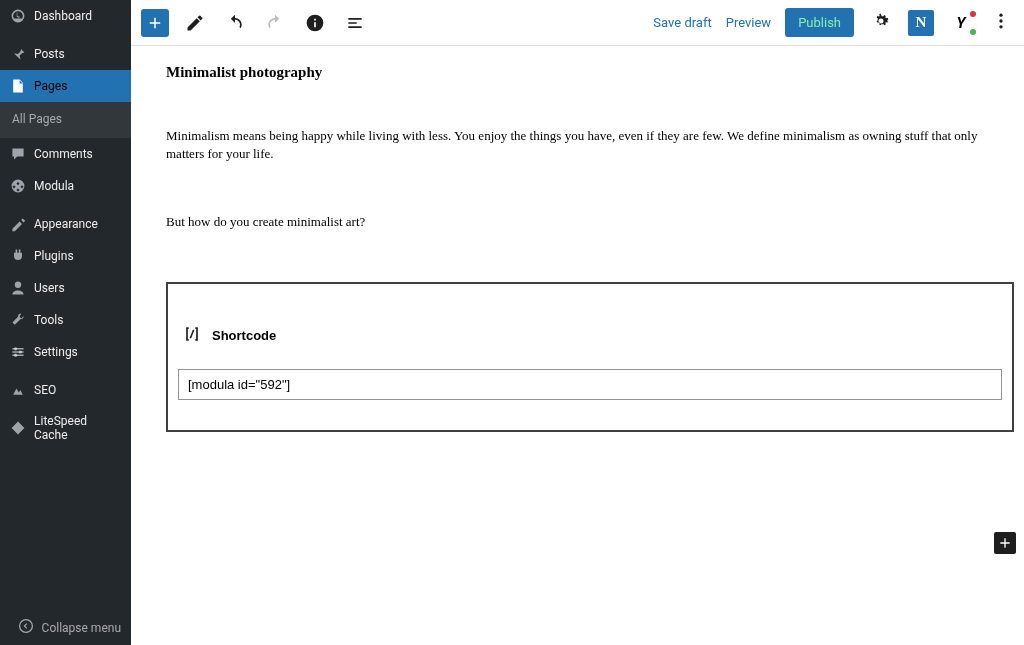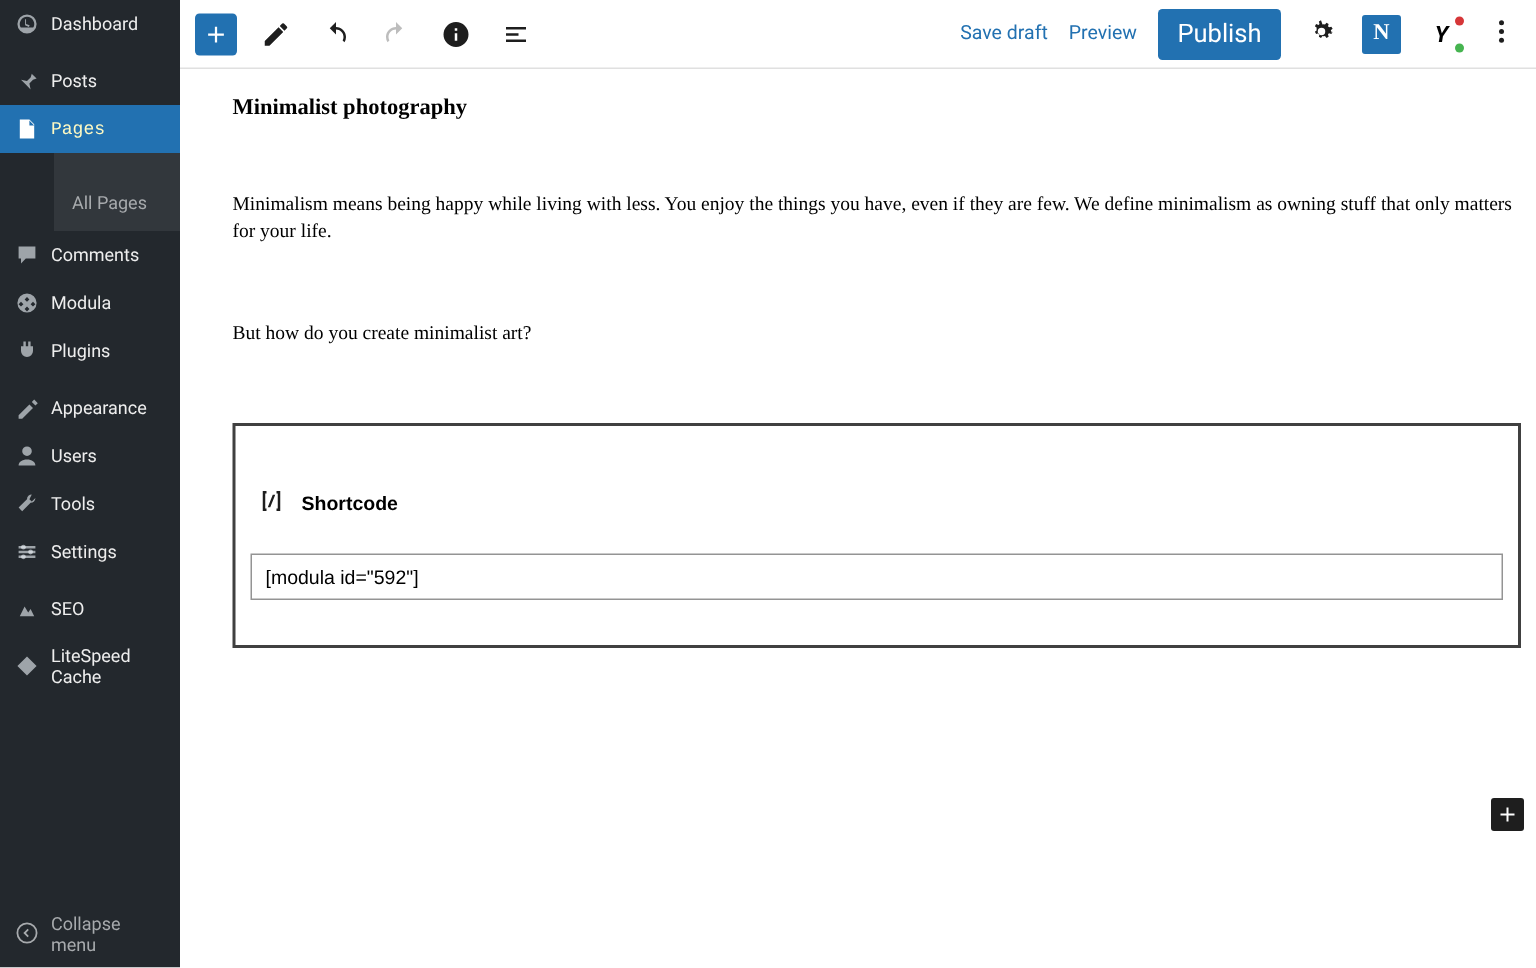--- a/index.html
+++ b/index.html
@@ -1,46 +1,46 @@
 <!DOCTYPE html>
 <html><head>
 <meta charset="utf-8">
 <style>
   * { box-sizing: border-box; margin: 0; padding: 0; }
   html, body { width: 1024px; height: 645px; font-family: -apple-system, BlinkMacSystemFont, "Segoe UI", Roboto, sans-serif; overflow: hidden; background:#fff; }
   .app { display:flex; width:100%; height:100%; }
 
   
-  .sidebar { width:120px; background:#23282d; color:#eee; font-size:12px; display:flex; flex-direction:column; }
+  .sidebar { width:131px; background:#23282d; color:#eee; font-size:12px; display:flex; flex-direction:column; }
   .sidebar-item { display:flex; align-items:center; gap:8px; padding:8px 10px; color:#eee; cursor:pointer; }
   .sidebar-item.section-gap { margin-top:6px; }
-  .sidebar-item.active { background:#2271b1; color:#fef9c3; position:relative;font-family:Liberation Mono, monospace; }
+  .sidebar-item.active { background:#2271b1; color:#000000; position:relative; }
   .sidebar-item.active::after { content:""; position:absolute; right:-7px; top:50%; transform:translateY(-50%); border:7px solid transparent; border-right-color:#fff; }
   .sidebar-item .icon { display:inline-flex; width:16px; height:16px; justify-content:center; align-items:center; flex:0 0 16px; }
   .sidebar-item .icon svg { width:16px; height:16px; fill:rgba(240,246,252,.6); }
   .sidebar-item.active .icon svg { fill:#fff; }
-  .sidebar-sub { background:#32373c; padding:20px 0 6px 0;margin-left:36px; }
+  .sidebar-sub { background:#32373c; padding:4px 0 6px 0; }
   .sidebar-sub .sub-item { padding:6px 12px; color:#a7aaad; font-size:12px; cursor:pointer; }
   .sidebar-sub .sub-item.current { color:#fff; font-weight:600; }
   .collapse-item { margin-top:auto; display:flex; align-items:center; gap:8px; padding:8px 10px; color:#a7aaad; cursor:pointer;justify-content:flex-end; }
   .collapse-item .icon svg { width:16px; height:16px; fill:#a7aaad; }
 
   
   .main { flex:1; display:flex; flex-direction:column; min-width:0; }
   .topbar { height:46px; border-bottom:1px solid #e0e0e0; display:flex; align-items:center; padding:0 10px; gap:28px; }
   .topbar-left { display:flex; align-items:center; gap:12px; }
   .btn-icon { width:28px; height:28px; display:flex; align-items:center; justify-content:center; border-radius:3px; cursor:pointer; }
   .btn-add { background:#2271b1; }
   .btn-add svg { width:18px; height:18px; fill:#fff; }
   .btn-icon.plain svg { width:20px; height:20px; fill:#1e1e1e; }
   .btn-icon.plain.disabled svg { fill:#bdbdbd; }
 
   .topbar-right { margin-left:auto; display:flex; align-items:center; gap:14px; }
   .link-blue { color:#2271b1; font-size:13px; cursor:pointer; }
-  .btn-publish { background:#2271b1; color:#ffffff; font-size:17px; padding:7px 13px; border-radius:3px; cursor:pointer; }
+  .btn-publish { background:#2271b1; color:#86efac; font-size:13px; padding:7px 13px; border-radius:3px; cursor:pointer; }
   .square-btn { width:26px; height:26px; display:flex; align-items:center; justify-content:center; cursor:pointer; border-radius:2px; }
   .sq-n { background:#2271b1; color:#fff; font-weight:700; font-size:15px; font-family:Georgia,serif; }
   .sq-yoast { position:relative; font-style:italic; font-weight:700; font-size:15px; color:#000; }
   .sq-yoast .dot { position:absolute; top:1px; right:-2px; width:6px; height:6px; background:#d63638; border-radius:50%; }
   .sq-yoast .dot2 { position:absolute; bottom:1px; right:-2px; width:6px; height:6px; background:#46b450; border-radius:50%; }
   .more-btn svg { width:20px; height:20px; fill:#1e1e1e; }
 
   .editor { flex:1; padding:18px 10px 20px 10px; overflow:auto; position:relative;margin-left:25px; }
   .content { font-family:"Comic Sans MS", "Comic Sans", cursive; color:#000; }
   .post-title { font-size:15px; font-weight:700; margin:0 0 46px 0; }
@@ -96,35 +96,35 @@
       <span>Comments</span>
     </div>
     <div class="sidebar-item">
       <span class="icon">
           <svg viewBox="0 0 20 20">
             <path d="M10 2a8 8 0 100 16 8 8 0 000-16zm0 3l2 2-2 2-2-2zM5 9l2 2-2 2-2-2zm10 0l2 2-2 2-2-2zm-5 4l2 2-2 2-2-2z"></path>
           </svg>
         </span>
       <span>Modula</span>
     </div>
+    <div class="sidebar-item section-gap">
+      <span class="icon">
+          <svg viewBox="0 0 20 20">
+            <path d="M3 16l9-9 3 3-9 9H3zM14 5l2-2 3 3-2 2z"></path>
+          </svg>
+        </span>
+      <span>Appearance</span>
+    </div>
     <div class="sidebar-item">
       <span class="icon">
           <svg viewBox="0 0 20 20">
             <path d="M7 2v4H5v4a5 5 0 0010 0V6h-2V2h-2v4H9V2z"></path>
           </svg>
         </span>
       <span>Plugins</span>
-    </div>
-    <div class="sidebar-item section-gap">
-      <span class="icon">
-          <svg viewBox="0 0 20 20">
-            <path d="M3 16l9-9 3 3-9 9H3zM14 5l2-2 3 3-2 2z"></path>
-          </svg>
-        </span>
-      <span>Appearance</span>
     </div>
     <div class="sidebar-item">
       <span class="icon">
           <svg viewBox="0 0 20 20">
             <path d="M10 10a4 4 0 100-8 4 4 0 000 8zm-7 8c0-3 3-5 7-5s7 2 7 5z"></path>
           </svg>
         </span>
       <span>Users</span>
     </div>
     <div class="sidebar-item">

